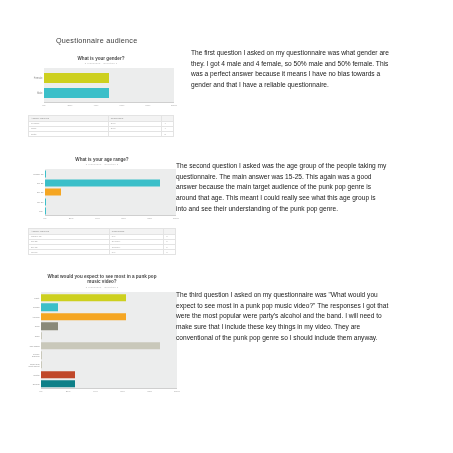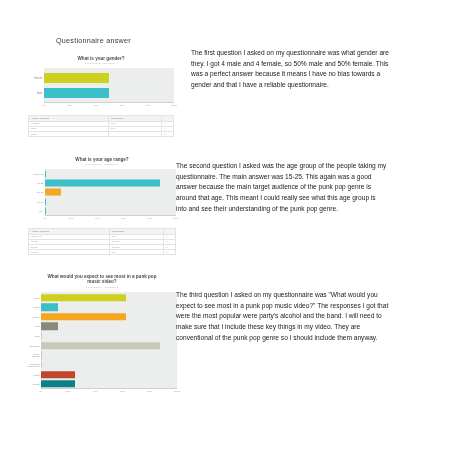--- a/index.html
+++ b/index.html
@@ -104,21 +104,21 @@
     font-size:6.6px;
     line-height:1.62;
     text-align:left;
   }
 </style>
 </head>
 <body>
 
 <div class="page">
 
-  <div class="page-title">Questionnaire answer</div>
+  <div class="page-title">Questionnaire audience</div>
 
   <div class="chart-card" style="left:28px;top:56px;width:146px;">
     <div class="chart-title" style="font-size:4.6px;">What is your gender?</div>
     <div class="chart-sub" style="font-size:2.5px;margin-top:1px;">8 responses  ·  Question 1</div>
 
     <div class="plot" style="margin-left:16px;margin-top:3px;height:34px;">
       <div class="ycat" style="top:29%;font-size:2.6px;width:15px;">Female</div>
       <div class="bar" style="top:29%;height:10px;width:50%;background:#cdd01f;"></div>
       <div class="ycat" style="top:71%;font-size:2.6px;width:15px;">Male</div>
       <div class="bar" style="top:71%;height:10px;width:50%;background:#3bbfc9;"></div>

